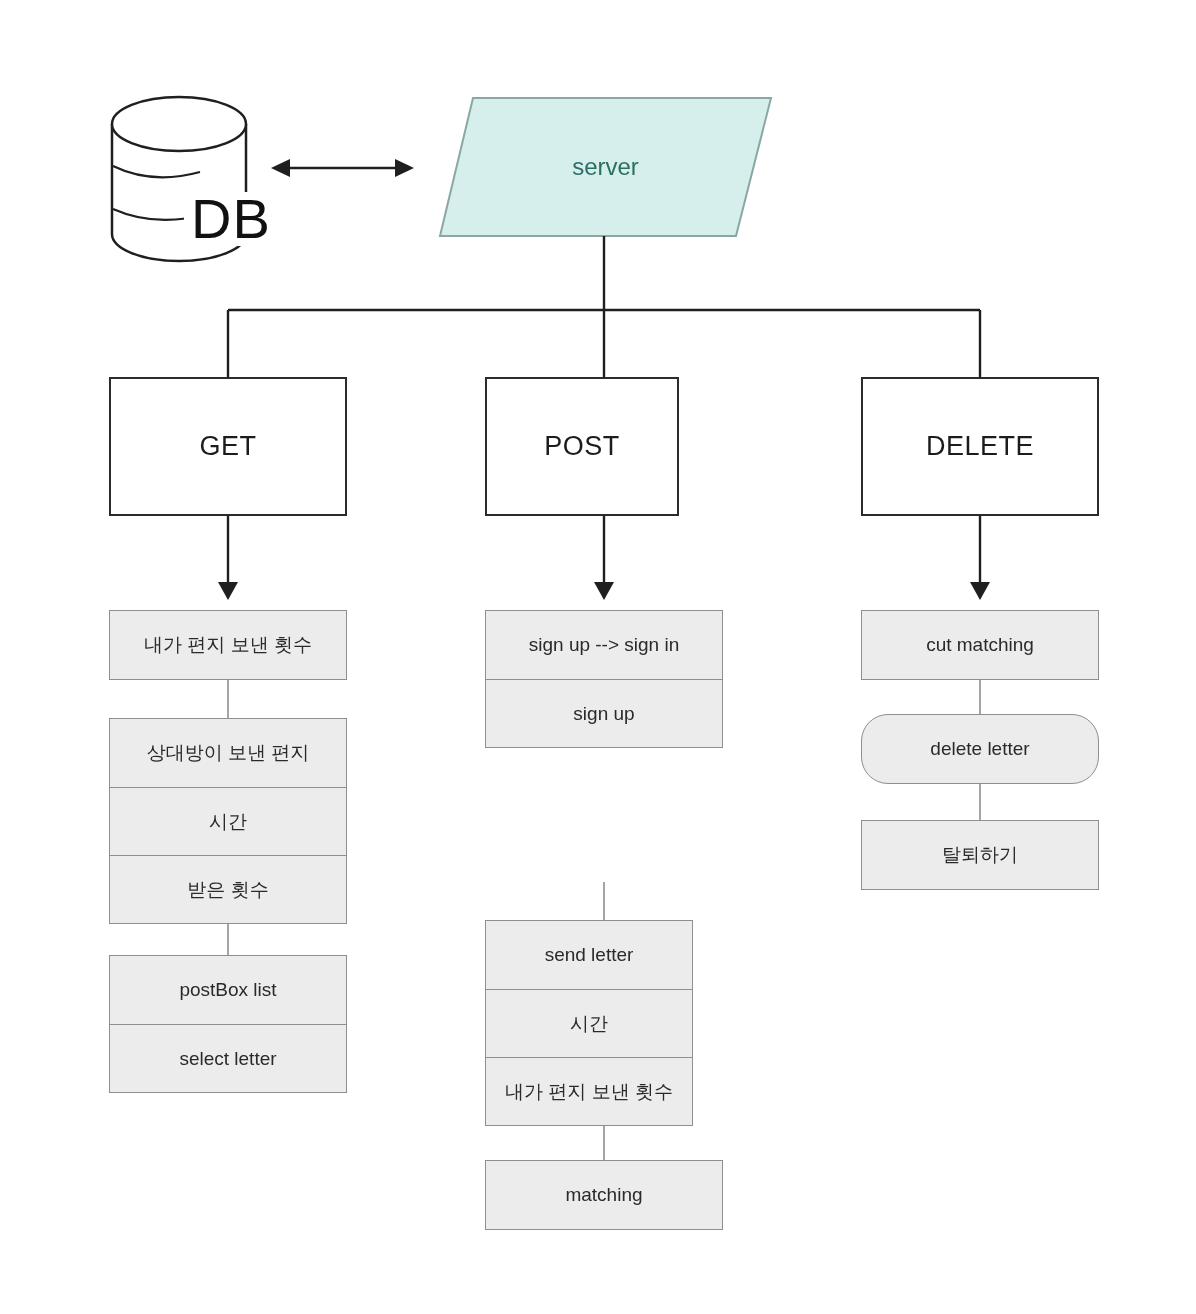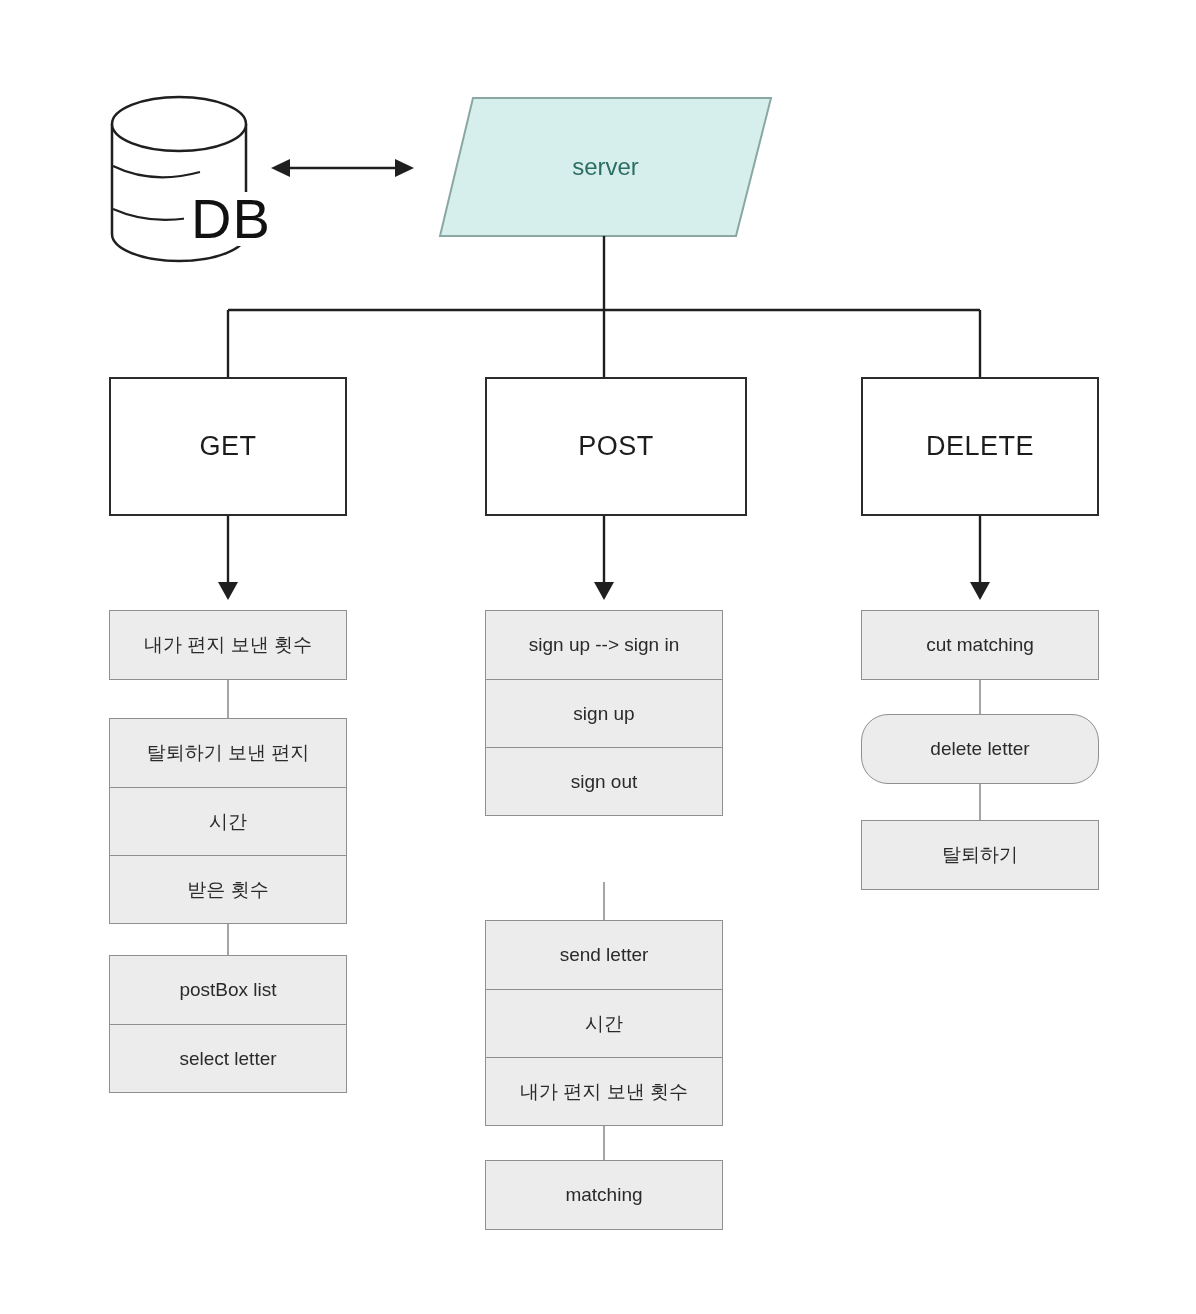--- a/index.html
+++ b/index.html
@@ -90,46 +90,45 @@
     </g>
   </svg>
 
   <div class="db-label">DB</div>
 
   <div class="server-label">server</div>
 
   <div class="method-box" style="left:109px;width:238px;">
     <span>GET</span>
   </div>
-  <div class="method-box" style="left:485px;width:262px;">
+  <div class="method-box" style="left:485px;width:194px;">
     <span>POST</span>
   </div>
   <div class="method-box" style="left:861px;width:238px;">
     <span>DELETE</span>
   </div>
 
   <div class="group" style="left:109px;top:610px;width:238px;">
     <div class="item">내가 편지 보낸 횟수</div>
   </div>
   <div class="group" style="left:109px;top:718px;width:238px;">
-    <div class="item">탈퇴하기 보낸 편지</div>
+    <div class="item">상대방이 보낸 편지</div>
     <div class="item">시간</div>
     <div class="item">받은 횟수</div>
   </div>
   <div class="group" style="left:109px;top:955px;width:238px;">
     <div class="item">postBox list</div>
     <div class="item">select letter</div>
   </div>
 
   <div class="group" style="left:485px;top:610px;width:238px;">
     <div class="item">sign up --&gt; sign in</div>
     <div class="item">sign up</div>
-    <div class="item">sign out</div>
   </div>
-  <div class="group" style="left:485px;top:920px;width:238px;">
+  <div class="group" style="left:485px;top:920px;width:208px;">
     <div class="item">send letter</div>
     <div class="item">시간</div>
     <div class="item">내가 편지 보낸 횟수</div>
   </div>
   <div class="group" style="left:485px;top:1160px;width:238px;">
     <div class="item">matching</div>
   </div>
 
   <div class="group" style="left:861px;top:610px;width:238px;">
     <div class="item">cut matching</div>

